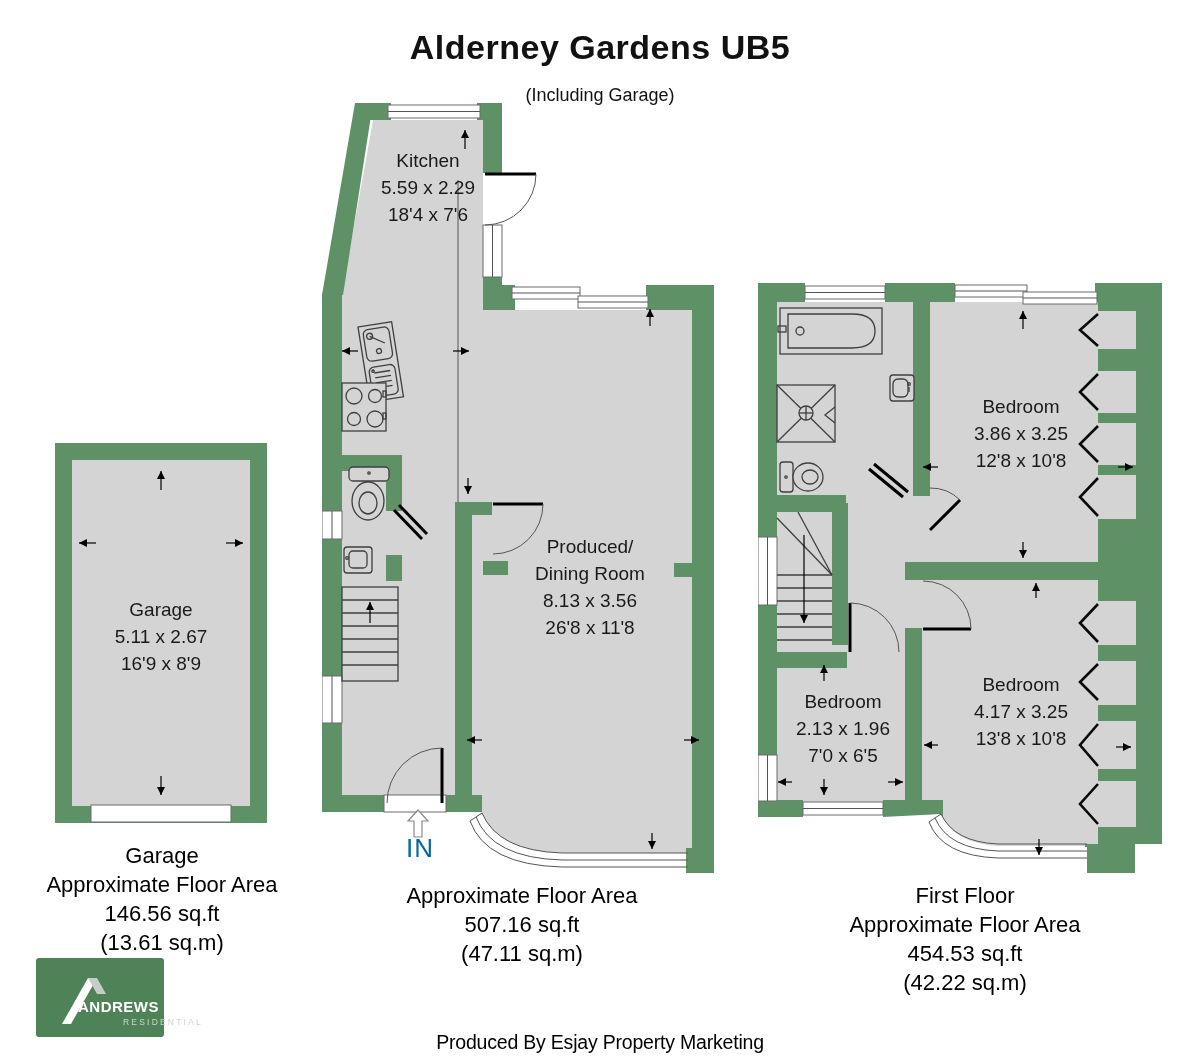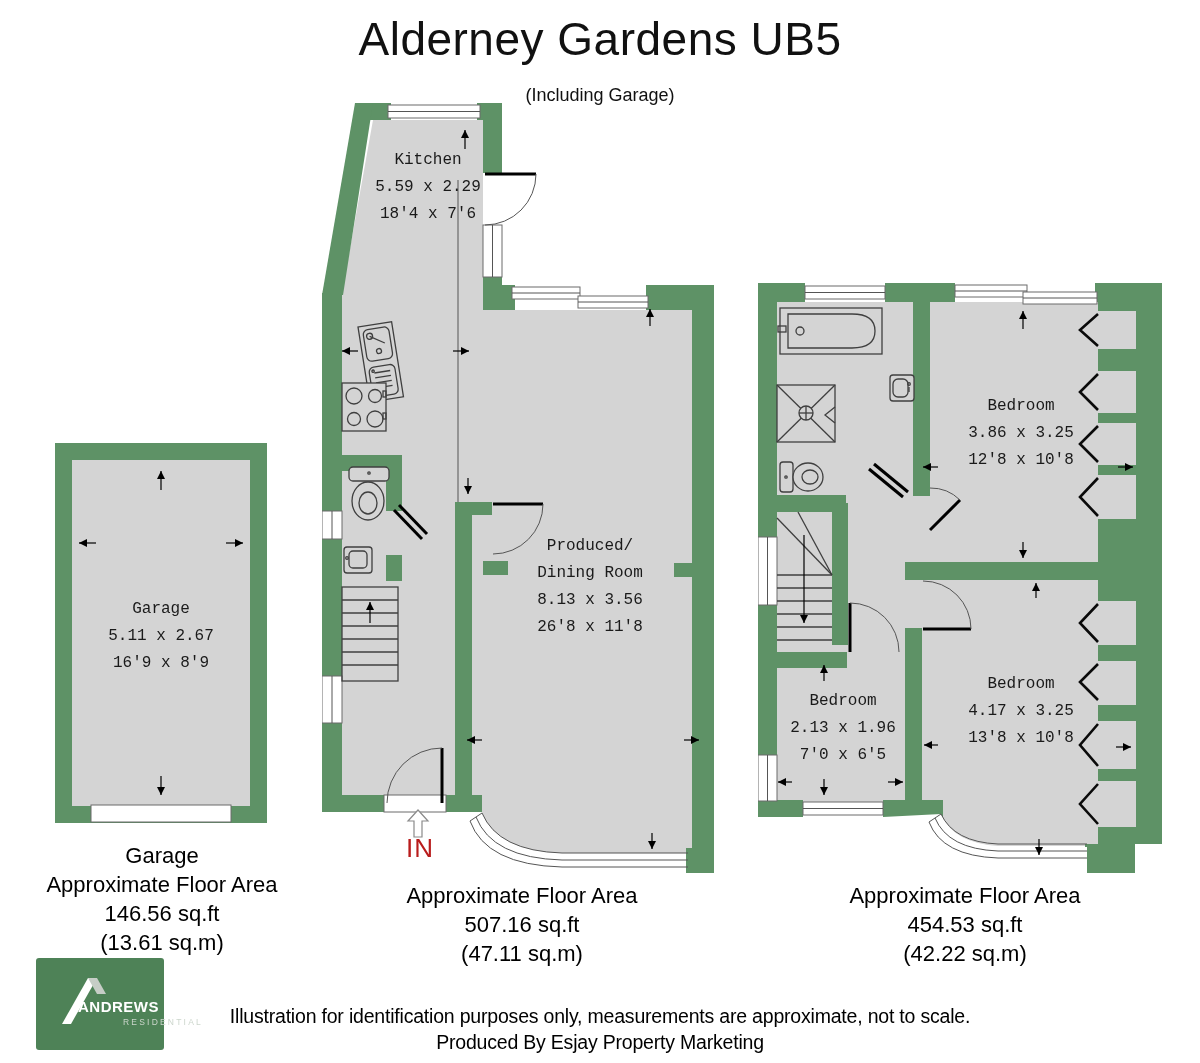--- a/index.html
+++ b/index.html
@@ -3,30 +3,30 @@
 <meta charset="utf-8">
 <style>
   :root{
     --wall:#5e9266; --floor:#d4d4d4; --logo_bg:#4e8257; --line:#3a3a3a;
   }
   html,body{margin:0;padding:0;background:#fff;}
   .canvas{position:relative;width:1200px;height:1063px;background:#fff;overflow:hidden;
           font-family:"Liberation Sans",sans-serif;color:#111;}
   .abs{position:absolute;}
   .ctr{transform:translateX(-50%);text-align:center;}
-  .title{top:12px;left:600px;font-size:46px;letter-spacing:0.5px;white-space:nowrap;}
+  .title{top:28px;left:600px;font-size:34px;letter-spacing:0.5px;white-space:nowrap;font-weight:bold;}
   .subtitle{top:59px;left:600px;font-size:19px;font-weight:bold;white-space:nowrap;}
   .subtitle2{top:85px;left:600px;font-size:18px;font-weight:normal;white-space:nowrap;}
-  .room-label{font-size:16px;line-height:27px;color:#1a1a1a;white-space:nowrap;font-family:Liberation Mono, monospace;}
+  .room-label{font-size:19px;line-height:27px;color:#1a1a1a;white-space:nowrap;}
   .room-label span{display:block;}
   .summary{font-size:22px;line-height:29px;color:#000;white-space:nowrap;}
   .summary span{display:block;}
-  .in-label{font-size:26px;letter-spacing:1px;color:#b91c1c;text-align:center;}
+  .in-label{font-size:26px;letter-spacing:1px;color:#0369a1;text-align:center;}
   .footer-line{left:600px;font-size:19.5px;letter-spacing:-0.2px;color:#000;white-space:nowrap;}
-  .logo{left:36px;top:958px;width:128px;height:92px;background:var(--logo_bg);border-radius:3px;text-align:right;}
+  .logo{left:36px;top:958px;width:128px;height:79px;background:var(--logo_bg);border-radius:3px;text-align:right;}
   .logo-brand{position:absolute;left:42px;top:40px;font-size:15px;font-weight:bold;color:#fff;letter-spacing:0.5px;}
   .logo-division{position:absolute;left:43px;top:59px;font-size:8.5px;color:#ccd6cc;letter-spacing:2.2px;margin-left:44px;}
   
   .wall{fill:var(--wall);}
   .floor{fill:var(--floor);}
   .win{fill:#fff;stroke:#6b6b6b;stroke-width:1;}
   .thin{fill:none;stroke:#555;stroke-width:1;}
   .leaf{stroke:#000;stroke-width:3;fill:none;}
   .dim{stroke:#000;stroke-width:1.2;fill:none;}
   .fx{fill:none;stroke:#3f3f3f;stroke-width:1.3;}
@@ -364,30 +364,30 @@
     <span>Approximate Floor Area</span>
     <span>146.56 sq.ft</span>
     <span>(13.61 sq.m)</span>
   </div>
   <div class="abs ctr summary" style="left:522px;top:881px">
     <span>Approximate Floor Area</span>
     <span>507.16 sq.ft</span>
     <span>(47.11 sq.m)</span>
   </div>
   <div class="abs ctr summary" style="left:965px;top:881px">
+    <span>First Floor</span>
     <span>Approximate Floor Area</span>
     <span>454.53 sq.ft</span>
     <span>(42.22 sq.m)</span>
   </div>
 
   <div class="abs logo">
     <svg width="128" height="92" viewBox="0 0 128 92">
       <polygon points="26,66 52,20 61,20 35,66" fill="#ffffff"></polygon>
       <polygon points="52,20 61,20 70,36 61,36" fill="#c6cdc6"></polygon>
     </svg>
     <span class="logo-brand">ANDREWS</span>
     <span class="logo-division">RESIDENTIAL</span>
   </div>
 
-  <div class="abs ctr footer-line" style="top:1005px">Illustration for identification purposes only, measurements are approximate, not to scale.</div>
   <div class="abs ctr footer-line" style="top:1031px">Produced By Esjay Property Marketing</div>
 
 </div>
 
 </body></html>

